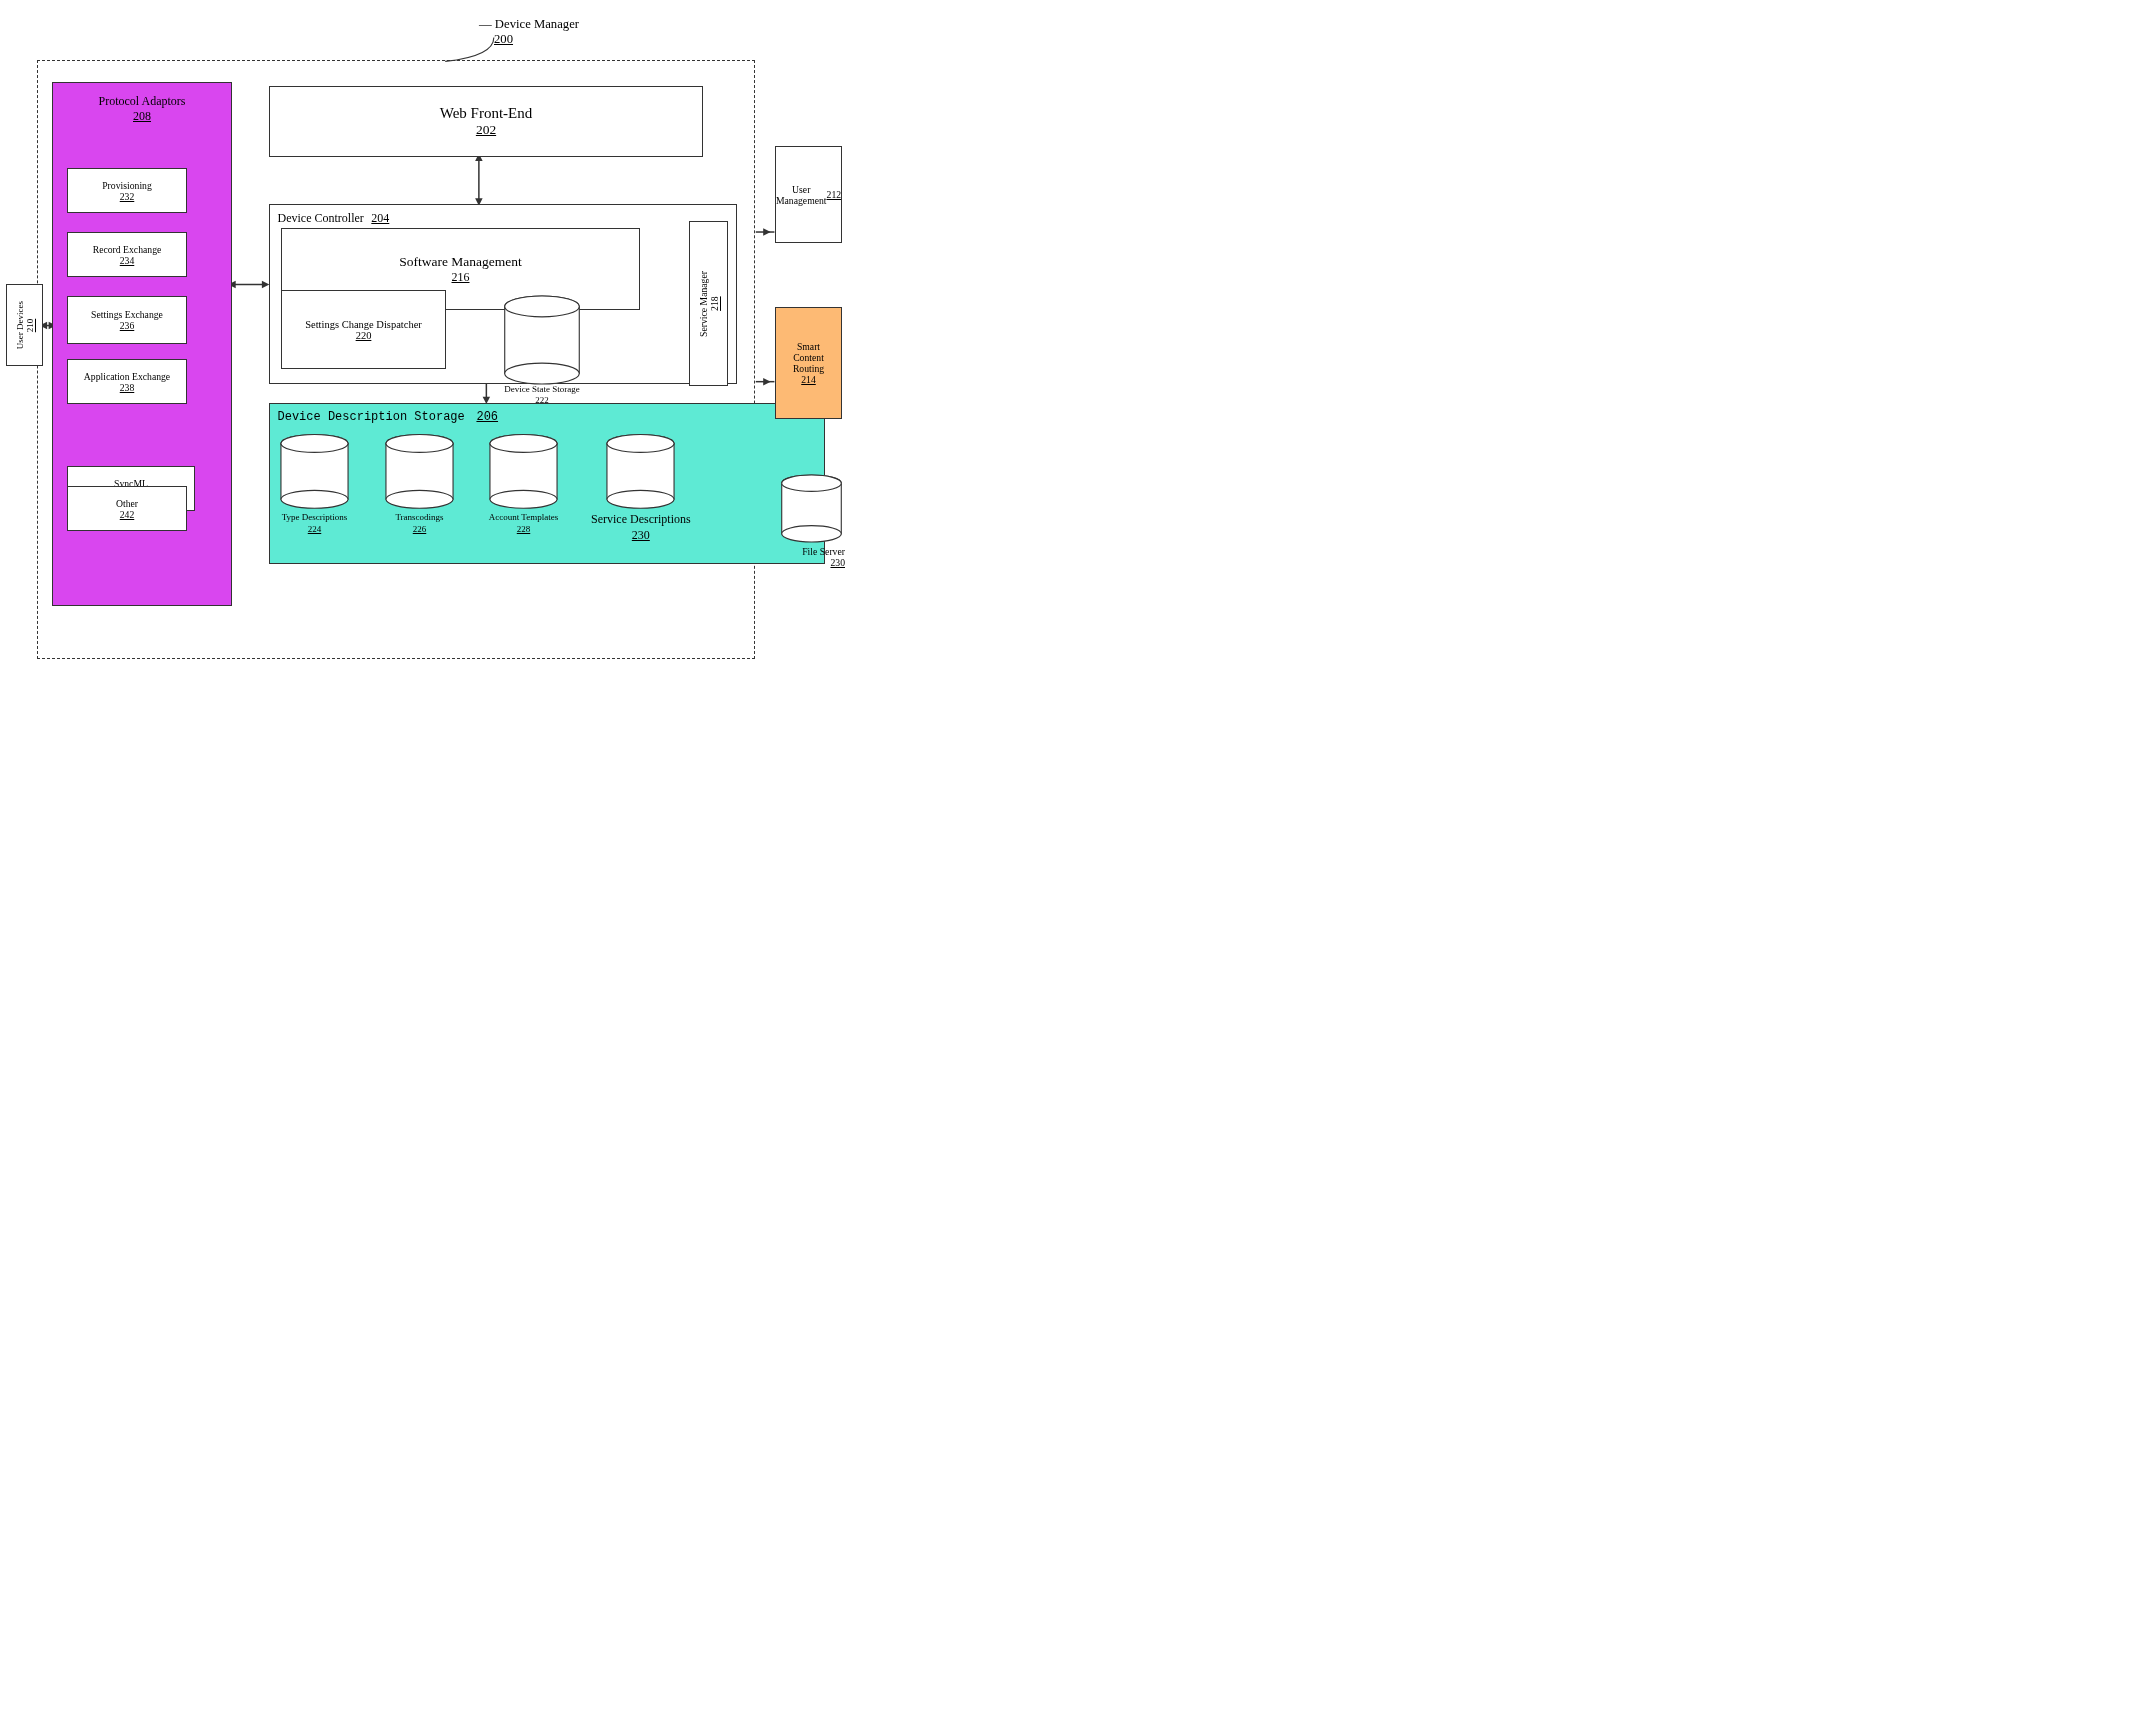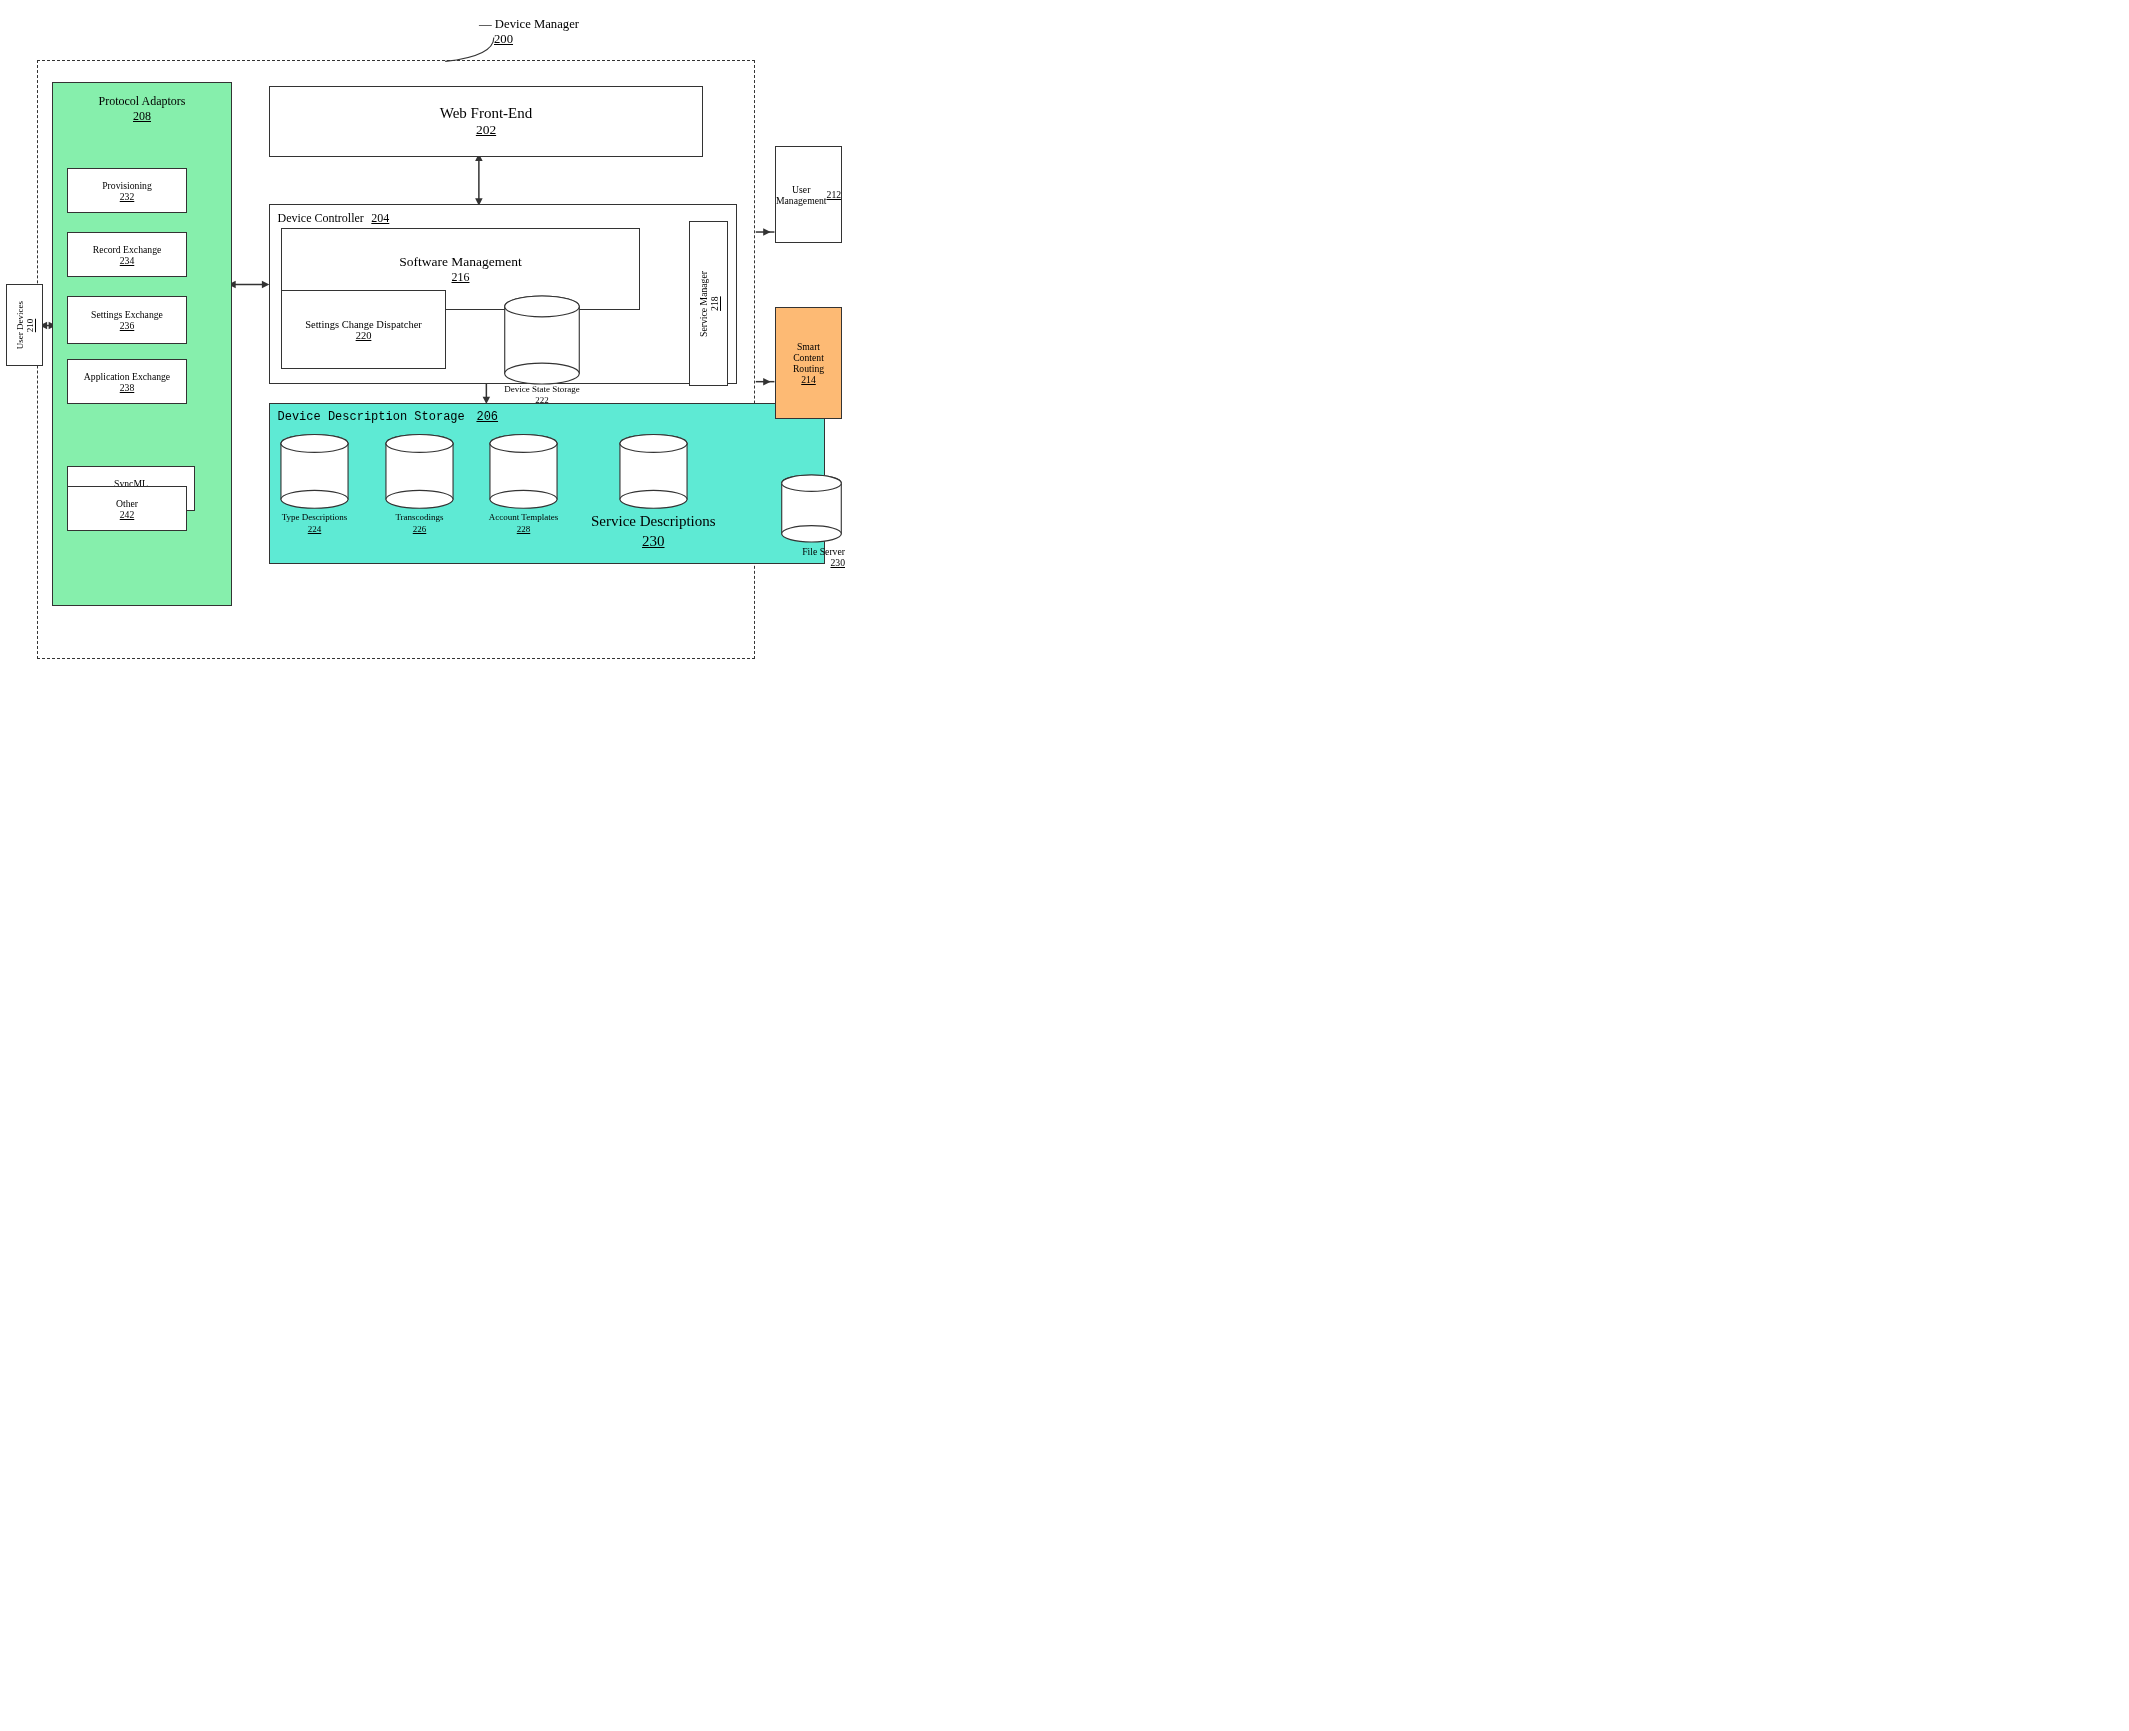--- a/index.html
+++ b/index.html
@@ -30,21 +30,21 @@
     }
 
     
     .protocol-adaptors-box {
       position: absolute;
       top: 82px;
       left: 52px;
       width: 180px;
       height: 524px;
       border: 1.5px solid #333;
-      background: #86efac;
+      background: #d946ef;
     }
 
     
     .proto-item {
       position: absolute;
       border: 1.1px solid #333;
       background: #fff;
       text-align: center;
       display: flex;
       flex-direction: column;
@@ -242,21 +242,21 @@
     </div>
   </div>
 
   <div style="position:absolute; top:430px; left:591px; text-align:center; font-family:'Times New Roman',serif;">
     <svg width="75" height="82" viewBox="0 0 100 110">
       <ellipse cx="50" cy="18" rx="45" ry="12" fill="#fff" stroke="#333" stroke-width="1.5"></ellipse>
       <rect x="5" y="18" width="90" height="75" fill="#fff" stroke="#333" stroke-width="1.5"></rect>
       <ellipse cx="50" cy="93" rx="45" ry="12" fill="#fff" stroke="#333" stroke-width="1.5"></ellipse>
       <ellipse cx="50" cy="18" rx="45" ry="12" fill="#fff" stroke="#333" stroke-width="1.5"></ellipse>
     </svg>
-    <div style="font-size:15px; margin-top:-3.7px; line-height:1.3;">
+    <div style="font-size:12px; margin-top:-3.7px; line-height:1.3;">
       <div>Service Descriptions</div>
       <div style="text-decoration:underline;">230</div>
     </div>
   </div>
 
   <div style="position:absolute; top:284px; left:6px; width:37px; height:82px; border:1.5px solid #333; background:#fff; display:flex; align-items:center; justify-content:center; overflow:hidden; font-family:'Times New Roman',serif;">
     <div style="writing-mode:vertical-rl; transform:rotate(180deg); text-align:center; font-size:9px;">
       <div>User Devices</div>
       <div style="text-decoration:underline;">210</div>
     </div>

